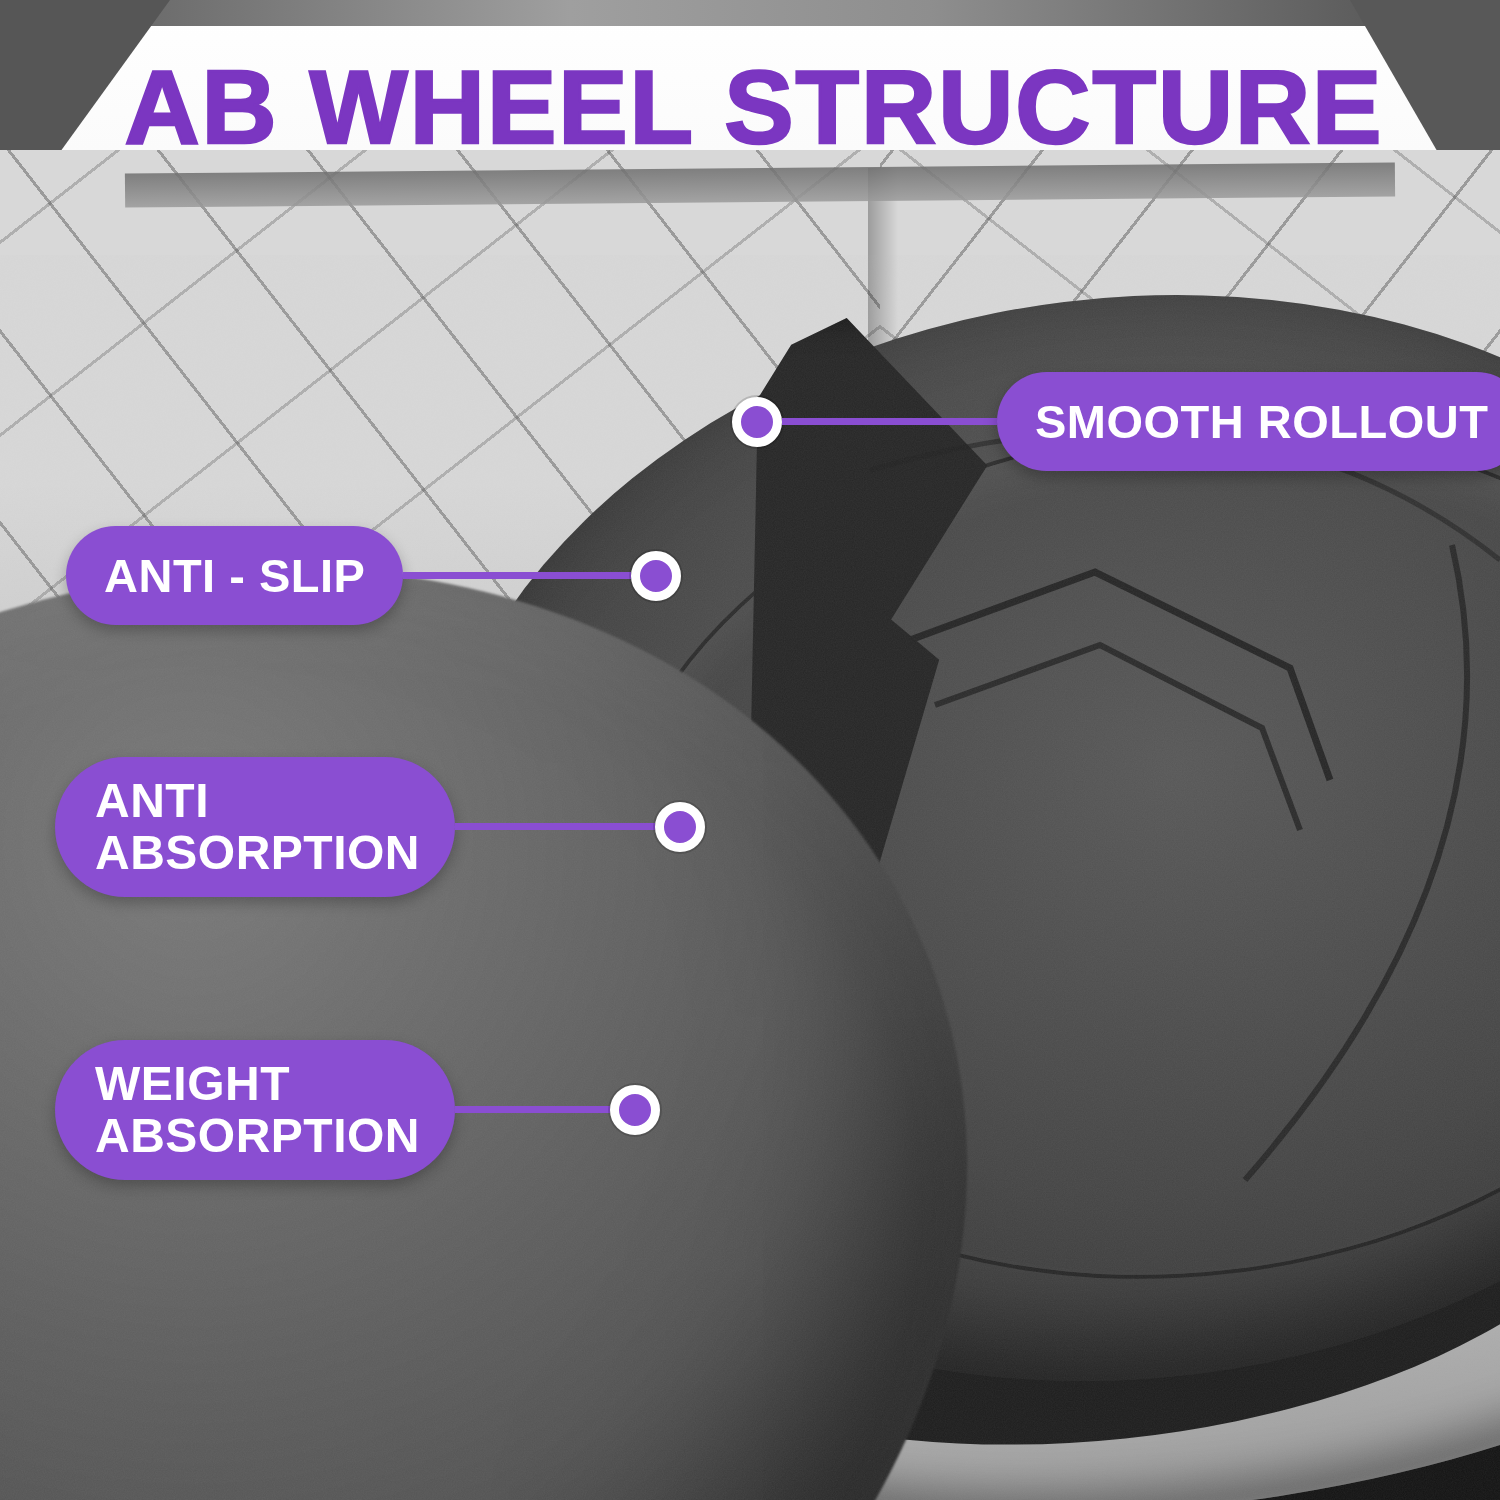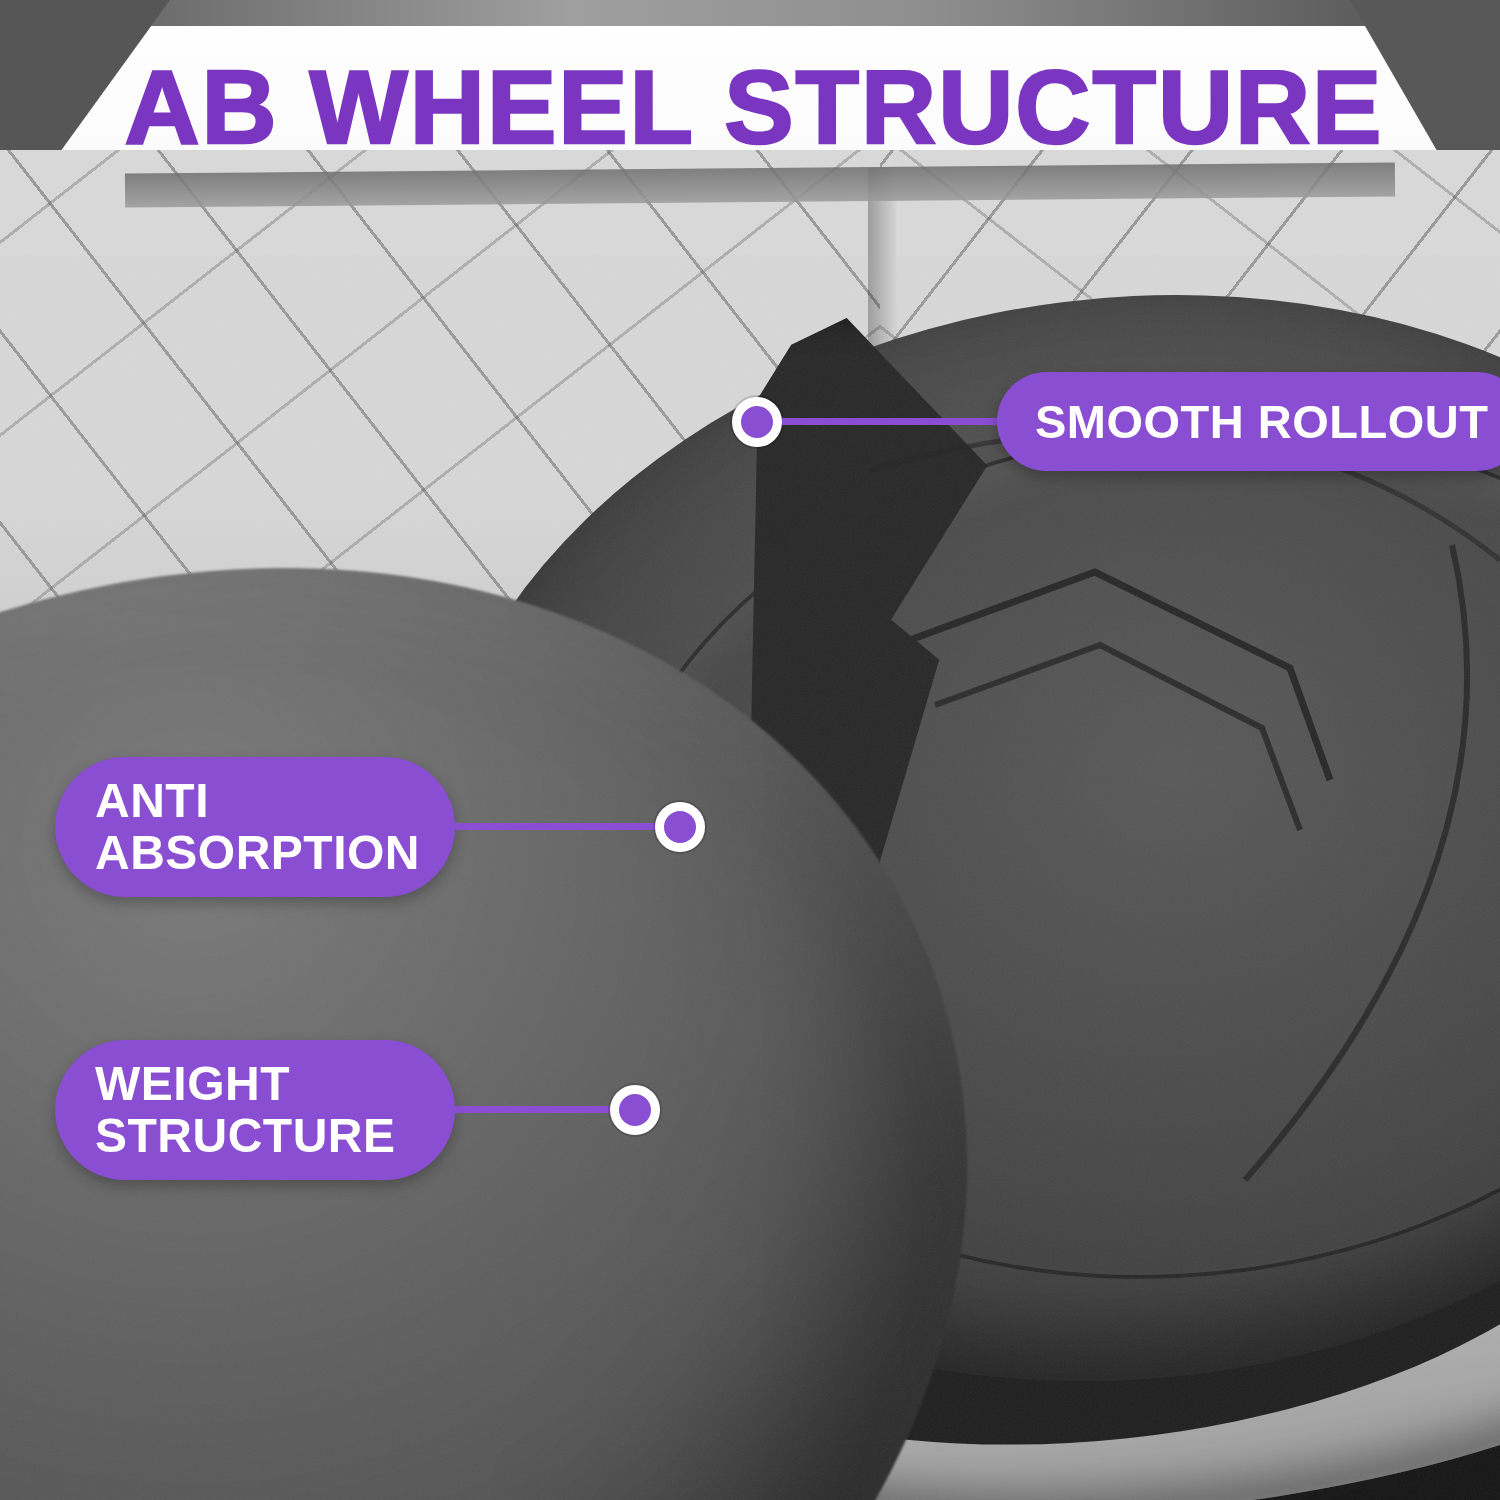--- a/index.html
+++ b/index.html
@@ -116,26 +116,31 @@
   </svg>
 
   <h1 class="abs title">AB WHEEL STRUCTURE</h1>
 
   <div class="abs callout co-smooth">
     <span class="dot"></span>
     <span class="connector"></span>
     <span class="pill pill-one">SMOOTH ROLLOUT</span>
   </div>
 
+  <div class="abs callout co-anti">
+    <span class="pill pill-one">ANTI - SLIP</span>
+    <span class="connector"></span>
+    <span class="dot"></span>
+  </div>
 
   <div class="abs callout co-shock">
     <span class="pill pill-two">ANTI ABSORPTION</span>
     <span class="connector"></span>
     <span class="dot"></span>
   </div>
 
   <div class="abs callout co-weight">
-    <span class="pill pill-two">WEIGHT STRUCTURE</span>
+    <span class="pill pill-two">WEIGHT ABSORPTION</span>
     <span class="connector"></span>
     <span class="dot"></span>
   </div>
 
 </div>
 
 </body></html>

